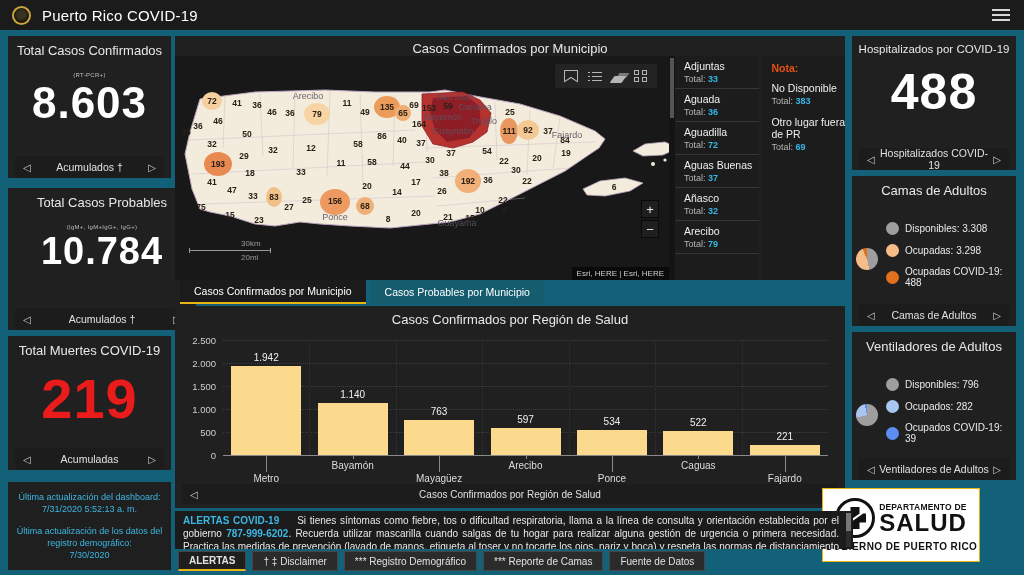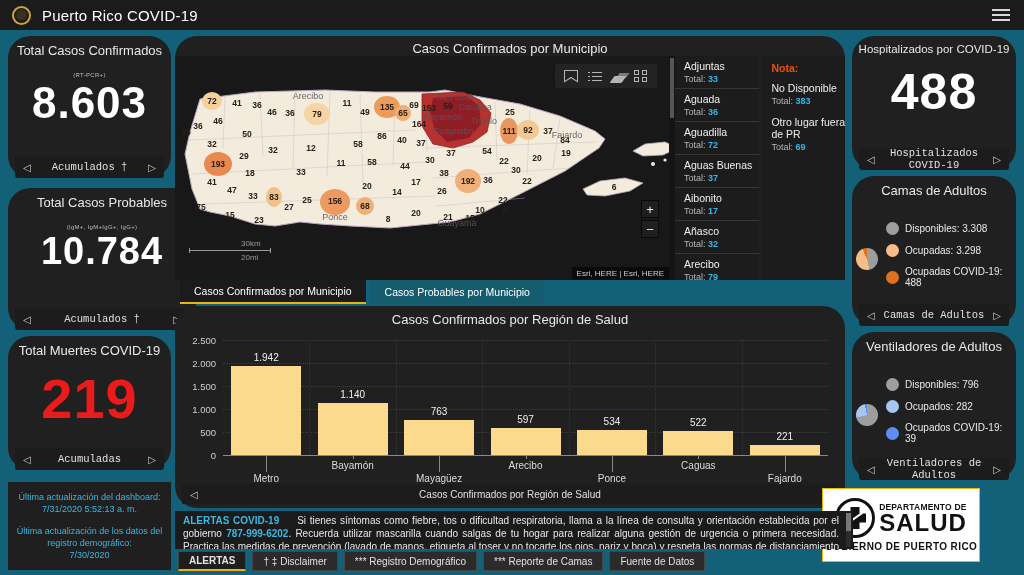--- a/index.html
+++ b/index.html
@@ -11,29 +11,29 @@
   .abs{position:absolute;}
   
   #header{left:0;top:0;width:1024px;height:30px;background:#1b1b1b;display:flex;align-items:center;}
   #seal{width:19px;height:19px;border-radius:50%;margin-left:12px;
         background:radial-gradient(circle at 50% 45%, #3a3220 0 35%, #14110a 70%);
         border:2px solid #c9a53c;box-sizing:border-box;}
   #app-title{color:#fff;font-size:15px;margin-left:11px;letter-spacing:.2px;}
   #hamburger{margin-left:auto;margin-right:14px;width:18px;height:12px;display:flex;flex-direction:column;justify-content:space-between;cursor:pointer;}
   #hamburger i{display:block;height:2px;background:#d8d8d8;}
   
-  .panel{position:absolute;background:#202020;border-radius:22px;}
+  .panel{position:absolute;background:#202020;}
   .p-title{color:#e8e8e8;text-align:center;font-size:13px;padding-top:7px;}
   .kpi-sub{color:#bdbdbd;font-size:6px;text-align:center;margin-top:14px;letter-spacing:.3px;}
   .kpi-value{color:#fff;font-size:44px;font-weight:bold;text-align:center;letter-spacing:1px;}
   .kpi-red{color:#ea1b1b;font-size:56px;}
   .p-footer{position:absolute;bottom:0;left:7px;right:7px;height:22px;background:#1c1c1c;
             display:flex;align-items:center;justify-content:space-between;padding:0 8px;
             border-radius:0 0 3px 3px;}
-  .p-footer .f-label{color:#e0e0e0;font-size:10.5px;flex:1;text-align:center;font-family:Liberation Mono, monospace;}
+  .p-footer .f-label{color:#e0e0e0;font-size:10.5px;flex:1;text-align:center;}
   .nav-arrow{color:#cfcfcf;font-size:10px;cursor:pointer;}
   
   #kpi-confirmados{left:8px;top:36px;width:163px;height:142px;}
   #kpi-probables{left:8px;top:188px;width:188px;height:142px;}
   #kpi-muertes{left:8px;top:336px;width:163px;height:134px;}
   #updates{left:8px;top:482px;width:163px;height:88px;background:#1f1f1f;
            display:flex;flex-direction:column;justify-content:center;gap:10px;}
   #updates p{margin:0;color:#3db7e3;font-size:9px;text-align:center;line-height:12px;padding:0 6px;}
   
   #map-panel{left:175px;top:36px;width:670px;height:244px;}
@@ -247,24 +247,20 @@
           <div class="muni-name">Aguada</div>
           <div class="muni-total">Total: <b>36</b></div>
         </div>
         <div class="muni-item">
           <div class="muni-name">Aguadilla</div>
           <div class="muni-total">Total: <b>72</b></div>
         </div>
         <div class="muni-item">
           <div class="muni-name">Aguas Buenas</div>
           <div class="muni-total">Total: <b>37</b></div>
-        </div>
-        <div class="muni-item">
-          <div class="muni-name">Aibonito</div>
-          <div class="muni-total">Total: <b>17</b></div>
         </div>
         <div class="muni-item">
           <div class="muni-name">Añasco</div>
           <div class="muni-total">Total: <b>32</b></div>
         </div>
         <div class="muni-item">
           <div class="muni-name">Arecibo</div>
           <div class="muni-total">Total: <b>79</b></div>
         </div>
       </div>

